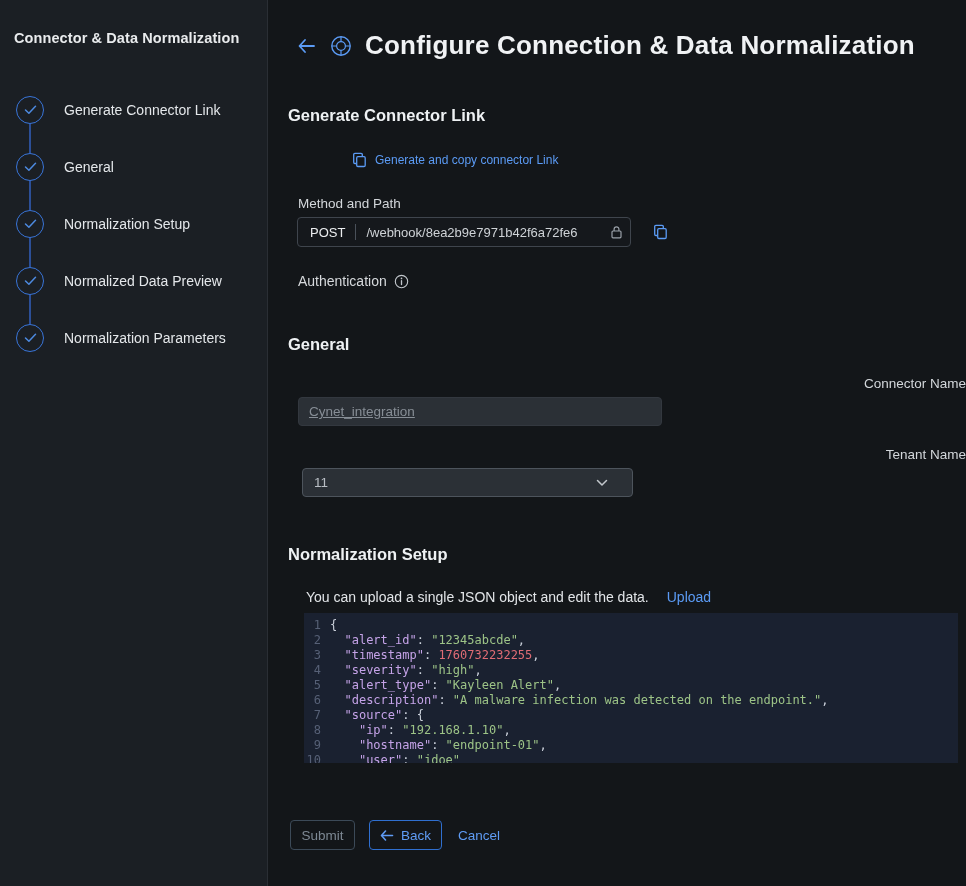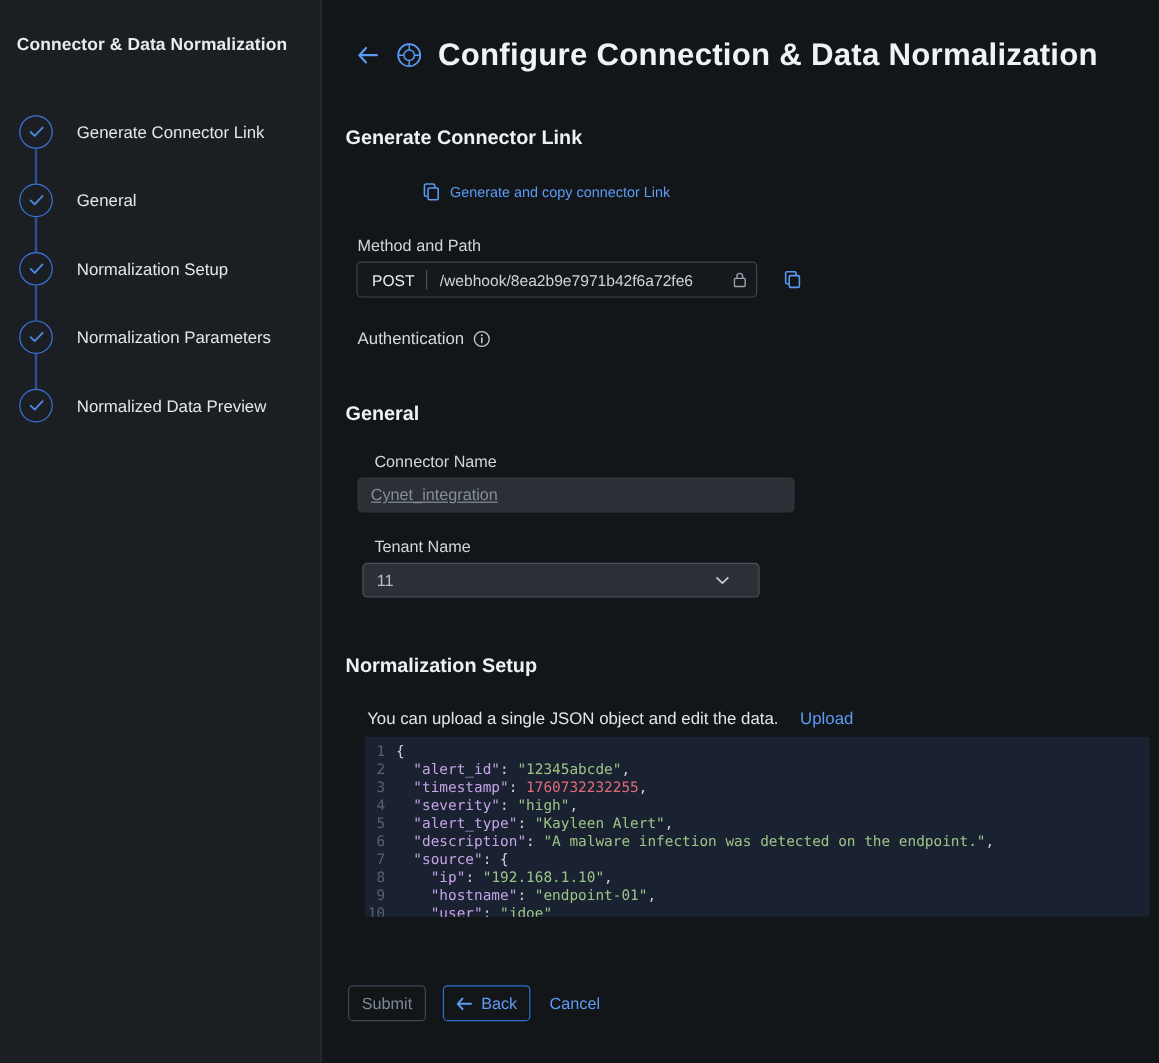--- a/index.html
+++ b/index.html
@@ -91,21 +91,21 @@
     cursor: pointer;
   }
   .gen-link-label { font-size: 12px; font-weight: 500; color: #5b9bf5; }
 
   .field-label {
     margin-top: 24px;
     margin-left: 10px;
     font-size: 13.5px;
     color: #d3d7db;
   }
-  .lbl-tight { margin-top: 21px; margin-left: 24px; }
+  .lbl-tight { margin-top: 21px; margin-left: 24px; text-align: right; }
 
   .method-path-row {
     margin-top: 6px;
     margin-left: 9px;
     display: flex;
     align-items: center;
   }
   .method-input {
     width: 334px; height: 30px;
     background: #15181c;
@@ -276,29 +276,29 @@
             </svg>
           </span>
           <span class="step-label">Normalization Setup</span>
         </div>
         <div class="step">
           <span class="step-circle">
             <svg width="13" height="10" viewBox="0 0 13 10" fill="none">
               <path d="M1.5 5l3.4 3.3L11.5 1.3" stroke="#4d8ae0" stroke-width="1.5" stroke-linecap="round" stroke-linejoin="round"></path>
             </svg>
           </span>
-          <span class="step-label">Normalization Parameters</span>
+          <span class="step-label">Normalized Data Preview</span>
         </div>
         <div class="step">
           <span class="step-circle">
             <svg width="13" height="10" viewBox="0 0 13 10" fill="none">
               <path d="M1.5 5l3.4 3.3L11.5 1.3" stroke="#4d8ae0" stroke-width="1.5" stroke-linecap="round" stroke-linejoin="round"></path>
             </svg>
           </span>
-          <span class="step-label">Normalized Data Preview</span>
+          <span class="step-label">Normalization Parameters</span>
         </div>
       </div>
   </div>
 
   <div class="main">
 
     <div class="page-header">
       <span class="back-arrow">
         <svg width="20" height="16" viewBox="0 0 20 16" fill="none">
           <path d="M8 2L2.5 8L8 14" stroke="#5b9bf5" stroke-width="1.8" stroke-linecap="round" stroke-linejoin="round"></path>

